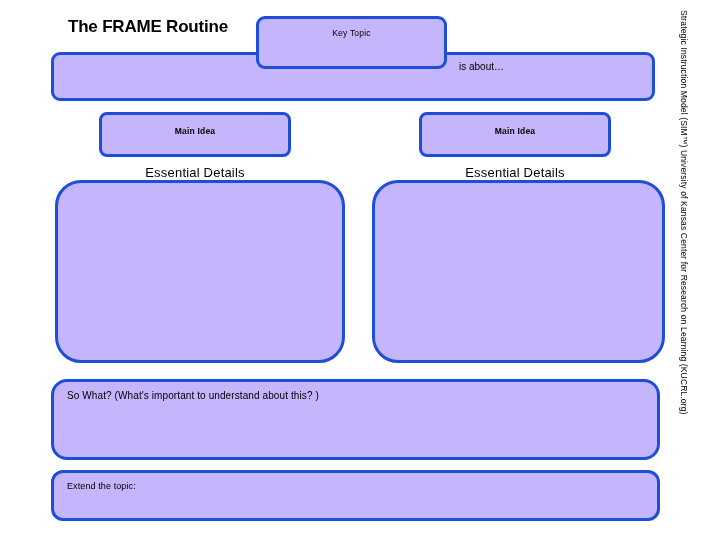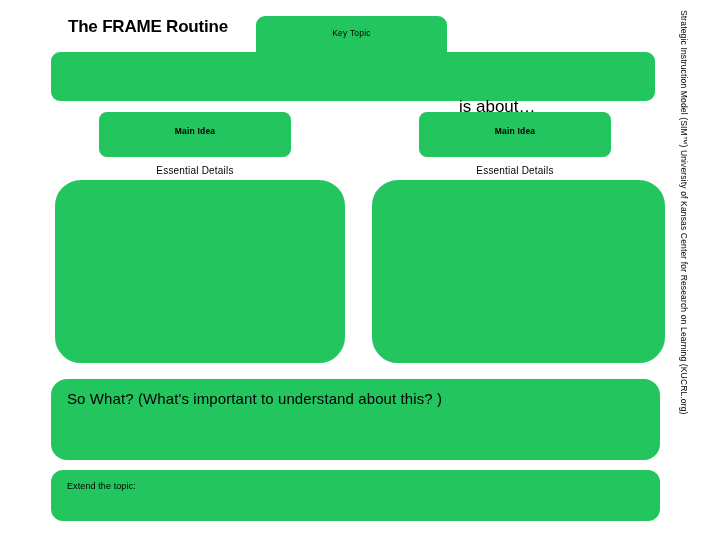--- a/index.html
+++ b/index.html
@@ -33,22 +33,22 @@
     font-weight: bold;
     letter-spacing: -0.2px;
     line-height: 20px;
     white-space: nowrap;
   }
 
   
   .frame-box {
     position: absolute;
     box-sizing: border-box;
-    border: 3px solid #22c55e;
-    background: #22c55e;
+    border: 3px solid #1d4ed8;
+    background: #c4b5fd;
   }
 
   
   .key-topic-box {
     left: 256px;
     top: 16px;
     width: 191px;
     height: 53px;
     border-radius: 9px;
     z-index: 3;
@@ -69,23 +69,22 @@
     top: 52px;
     width: 604px;
     height: 49px;
     border-radius: 9px;
     z-index: 1;
   }
   .is-about-label {
     position: absolute;
     left: 405px;
     top: 6px;
-    font-size: 17px;
-    white-space: nowrap;
-    margin-top: 36px;
+    font-size: 10px;
+    white-space: nowrap;
   }
 
   
   .main-idea-box {
     top: 112px;
     width: 192px;
     height: 45px;
     border-radius: 8px;
     font-weight: bold;
   }
@@ -100,21 +99,21 @@
     font-size: 8.5px;
     letter-spacing: 0.2px;
   }
 
   
   .essential-label {
     position: absolute;
     top: 165px;
     width: 192px;
     text-align: center;
-    font-size: 10px;
+    font-size: 13px;
     letter-spacing: 0.2px;
   }
   .essential-label.left  { left: 99px; }
   .essential-label.right { left: 419px; }
 
   
   .details-box {
     top: 180px;
     height: 183px;
     border-radius: 26px;
@@ -127,21 +126,21 @@
     left: 51px;
     top: 379px;
     width: 609px;
     height: 81px;
     border-radius: 16px;
   }
   .so-what-label {
     position: absolute;
     left: 13px;
     top: 8px;
-    font-size: 15px;
+    font-size: 10px;
     letter-spacing: 0.1px;
     white-space: nowrap;
   }
 
   
   .extend-box {
     left: 51px;
     top: 470px;
     width: 609px;
     height: 51px;

